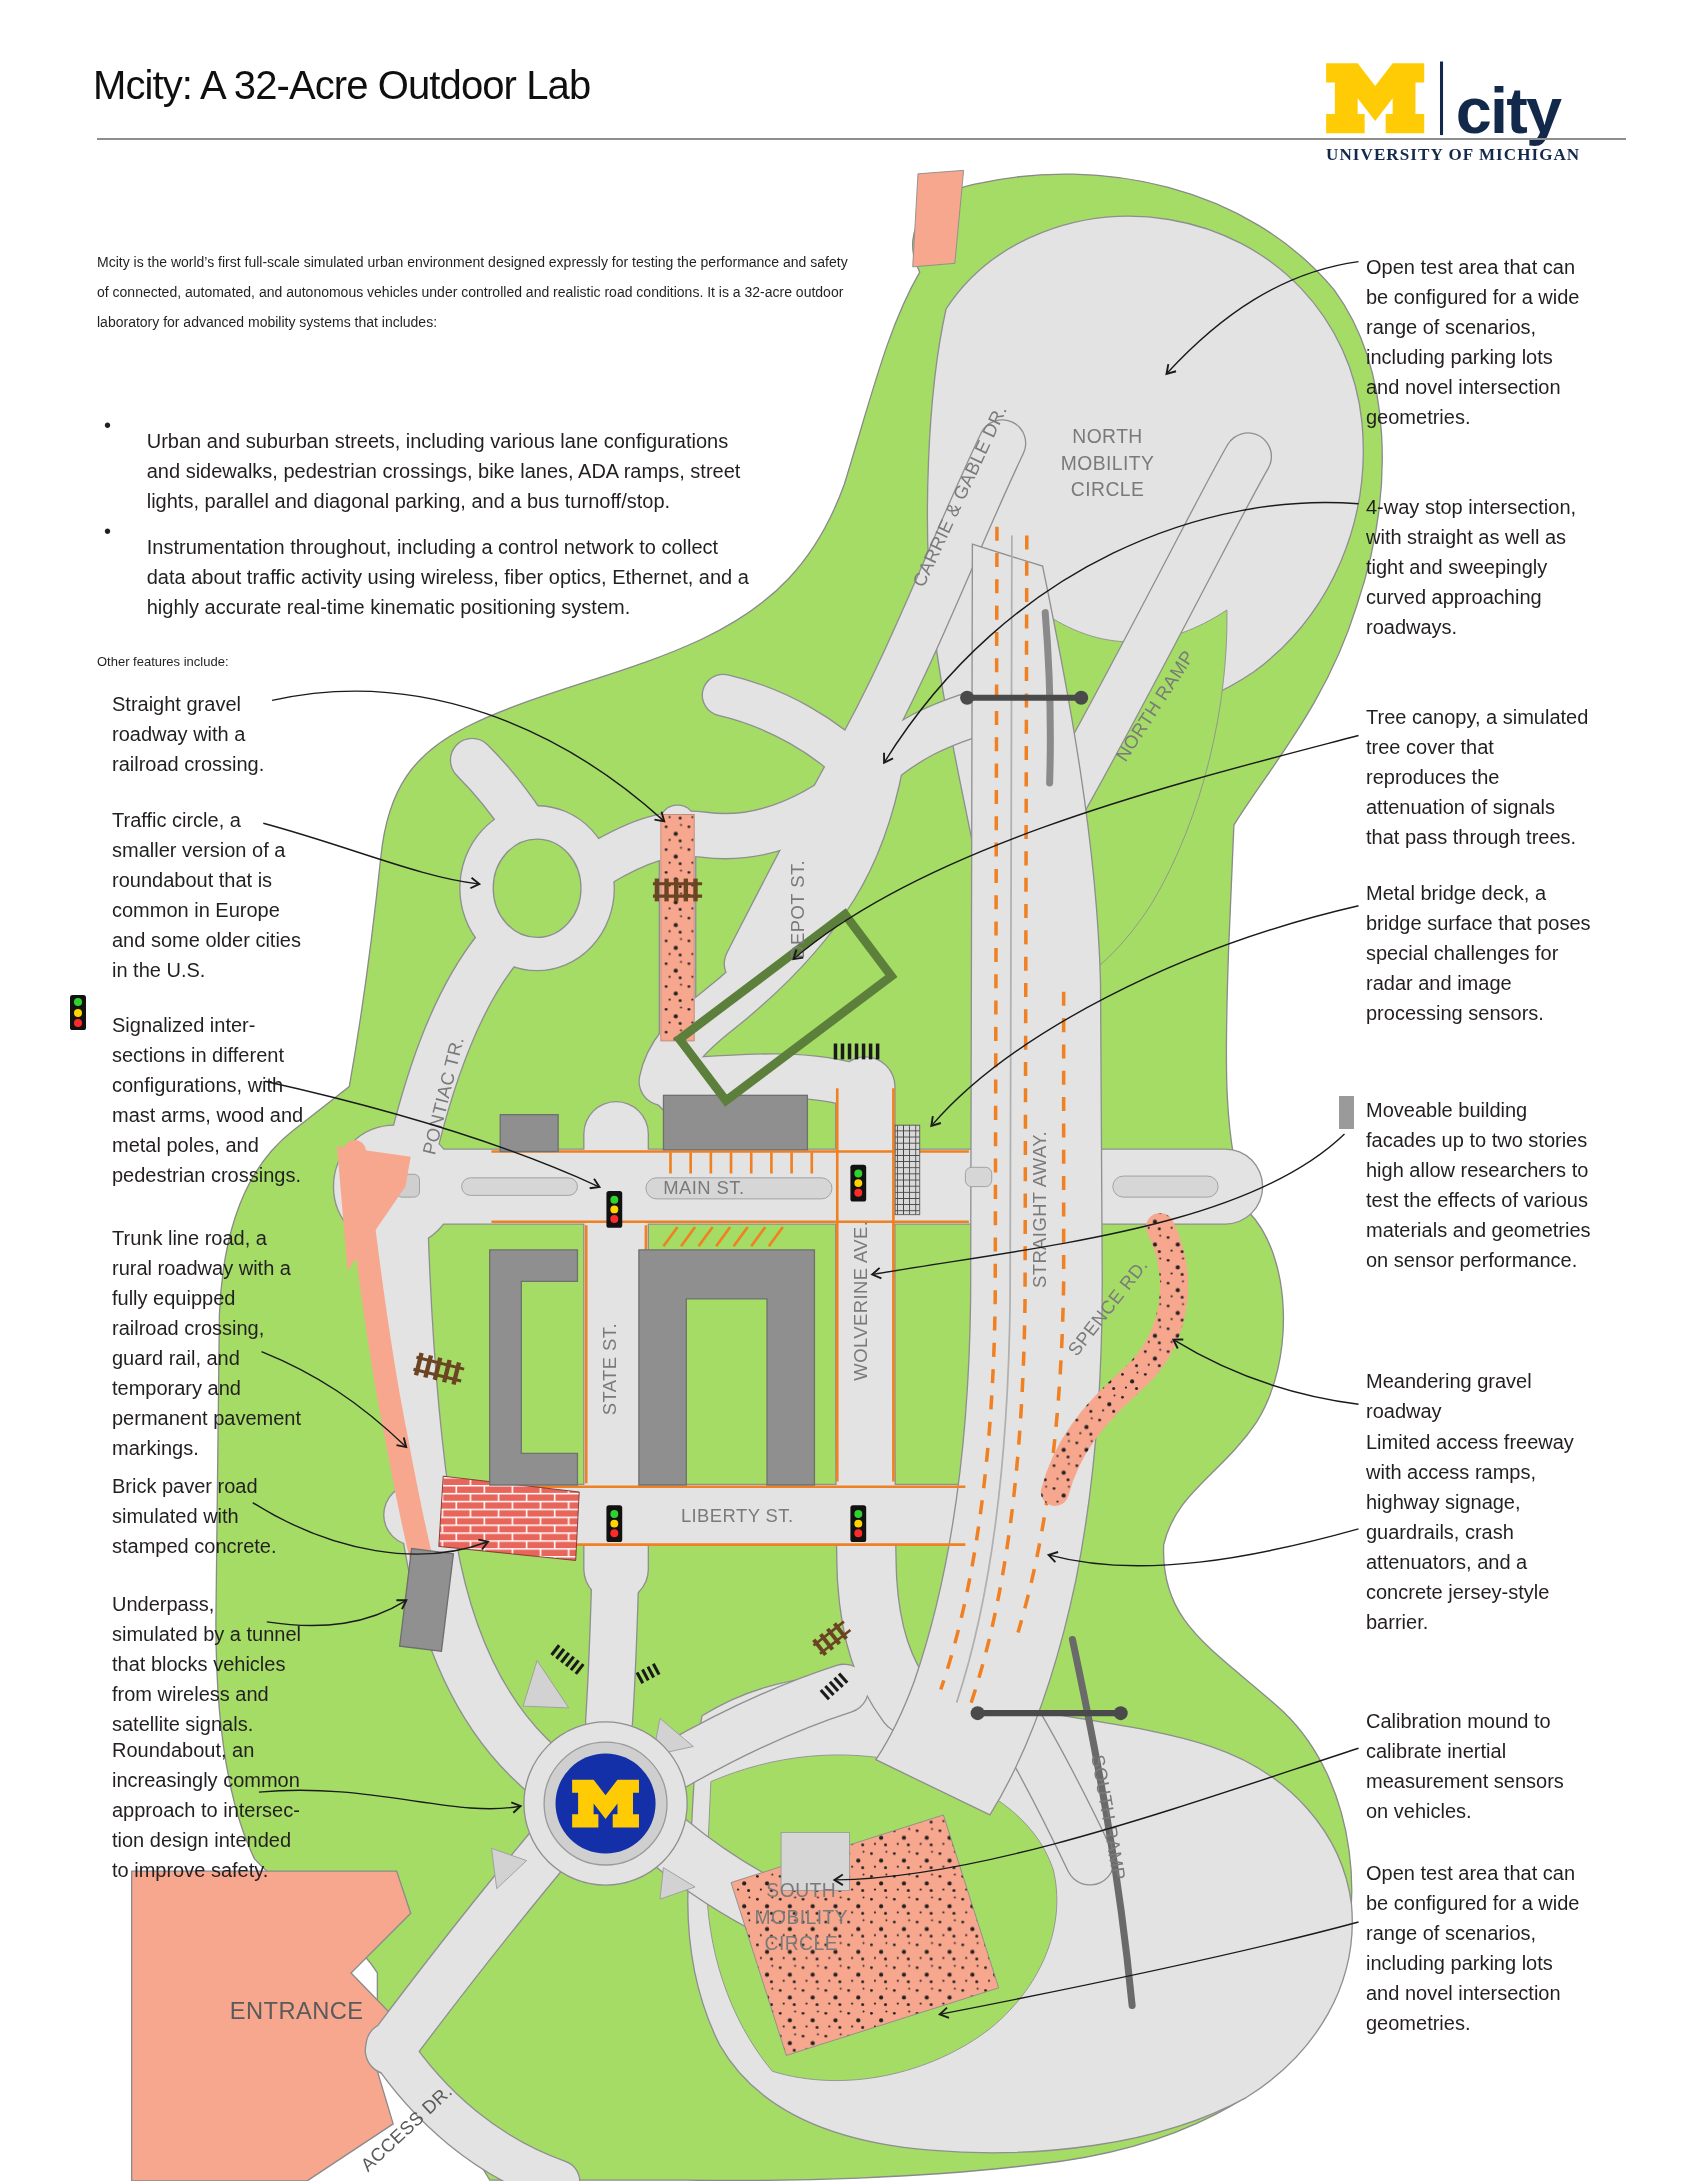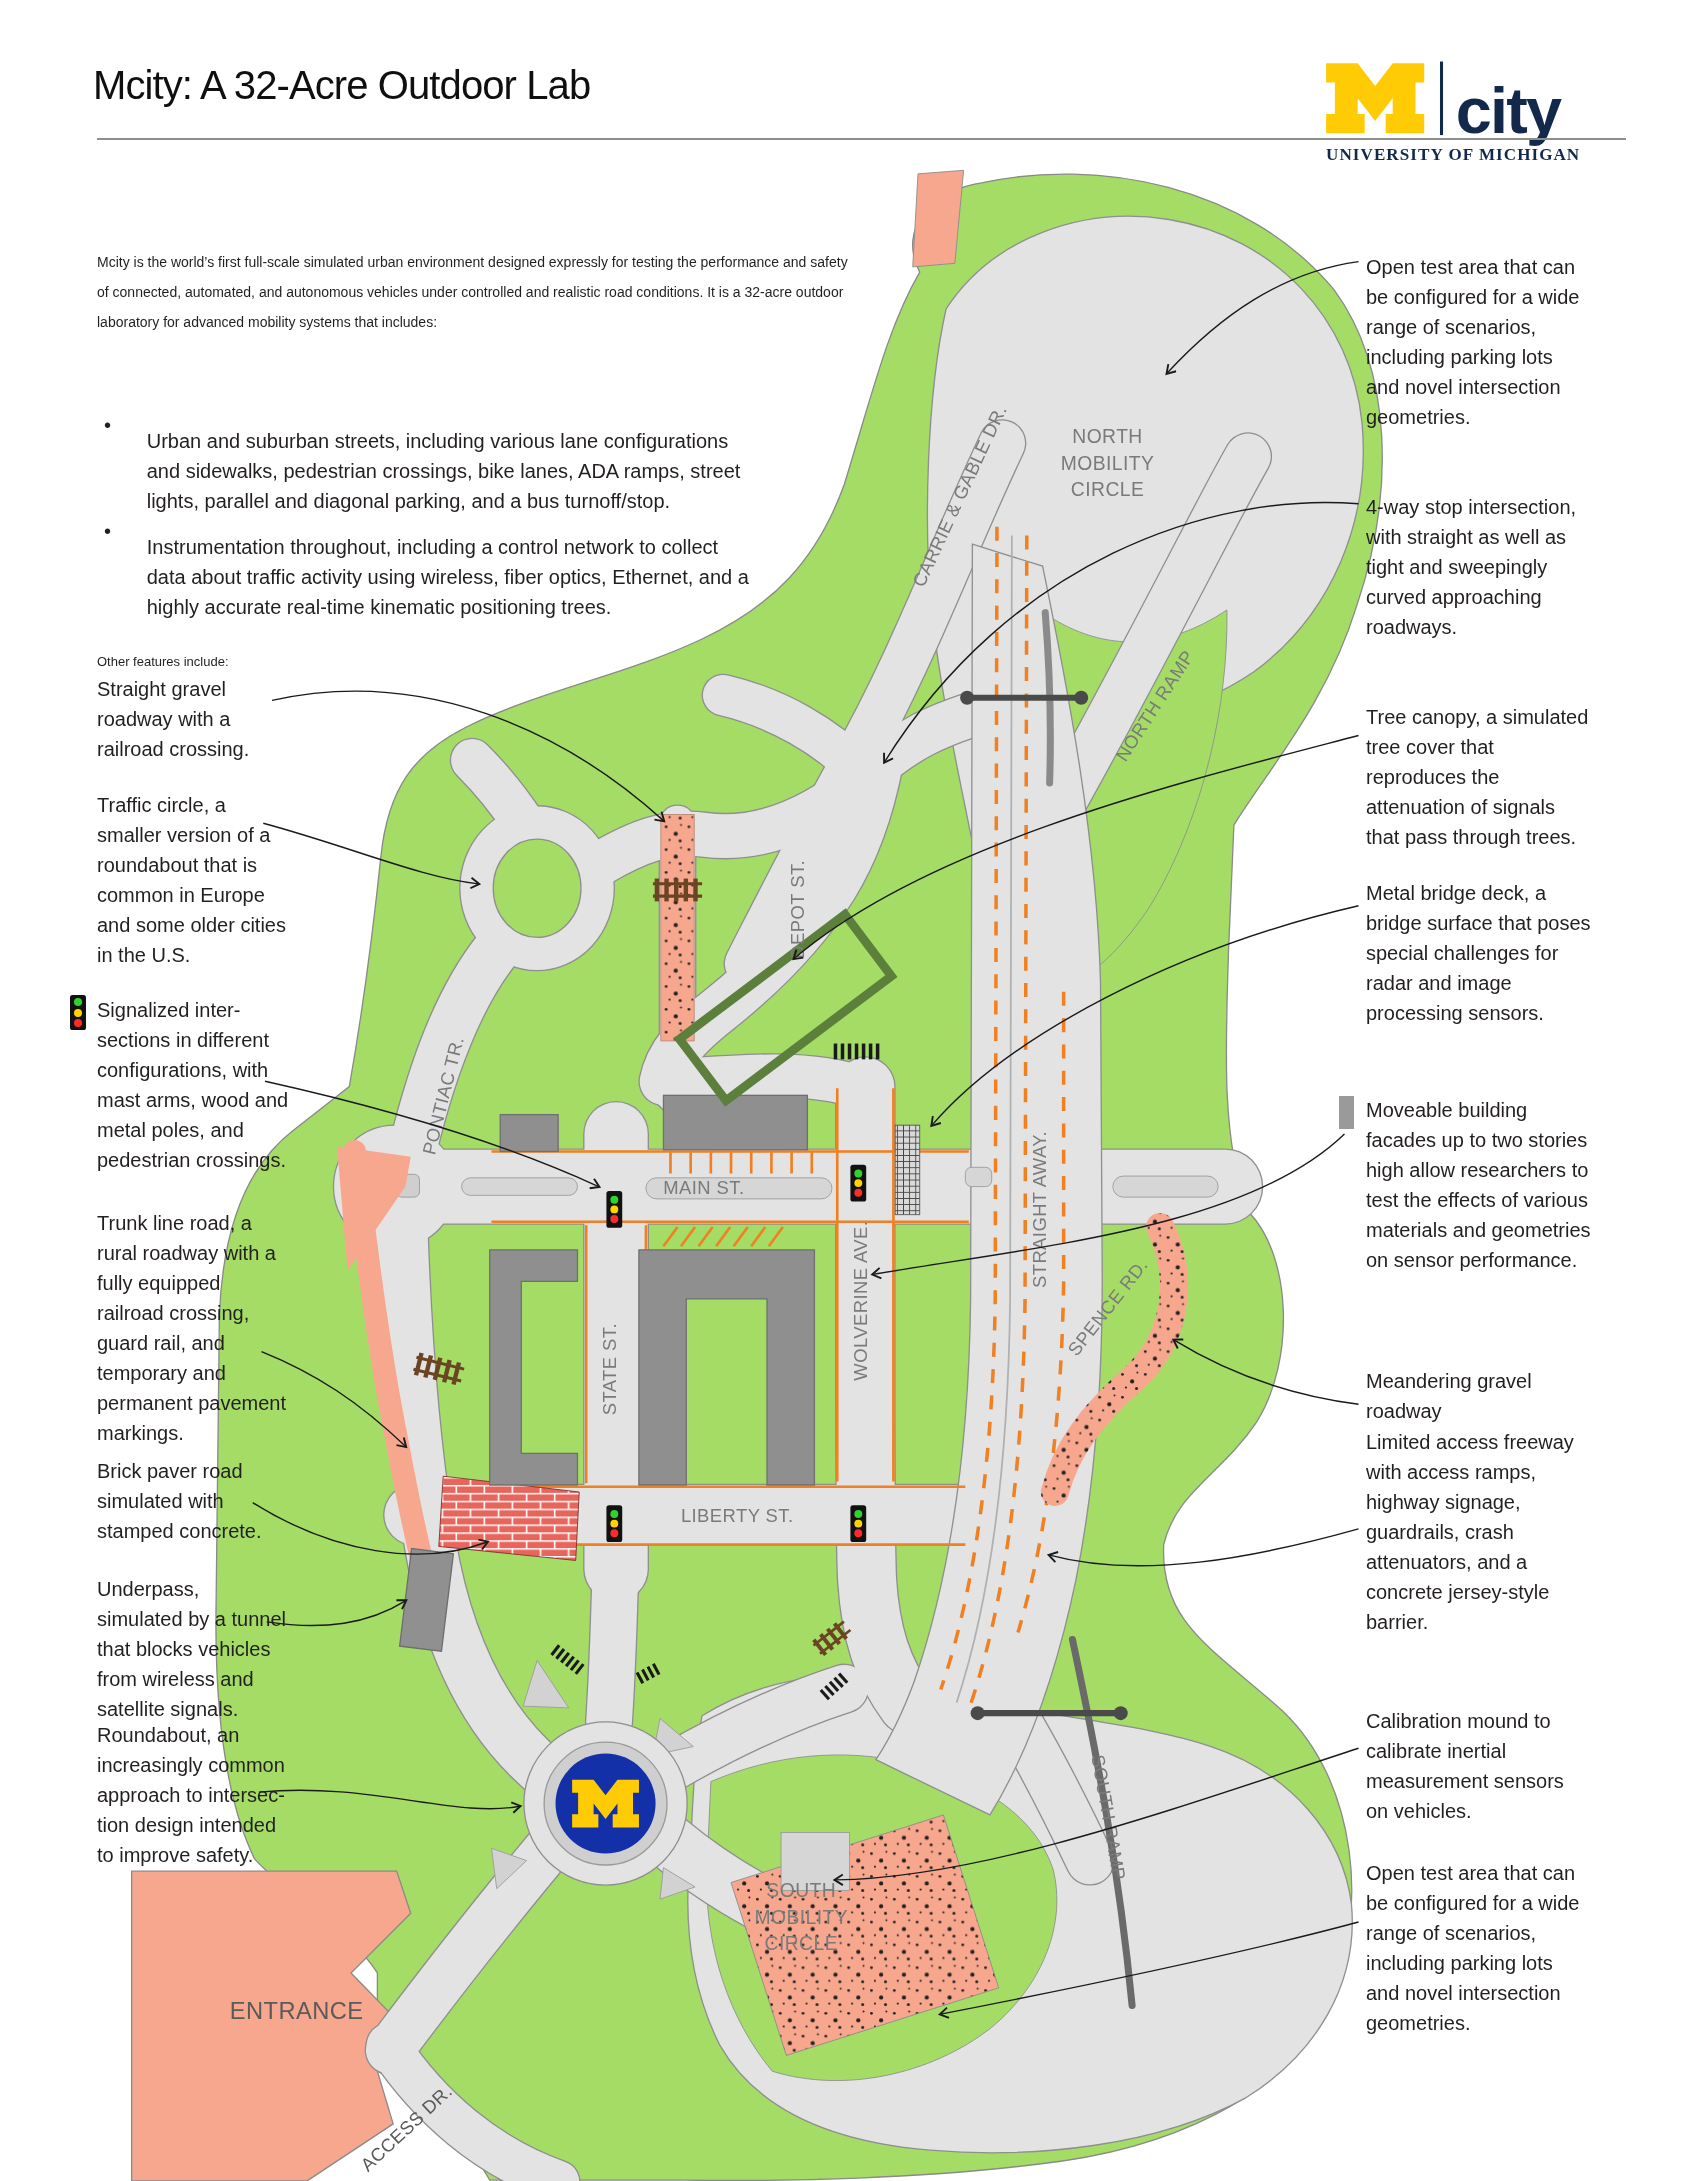--- a/index.html
+++ b/index.html
@@ -7,21 +7,21 @@
        font-family:"Liberation Sans",sans-serif;color:#231f20;overflow:hidden;}
   h1{position:absolute;left:93px;top:63px;margin:0;font-size:40px;font-weight:normal;
      letter-spacing:-0.9px;color:#0f0f0f;z-index:3;}
   .rule{position:absolute;left:97px;top:138px;width:1529px;height:1.8px;background:#8e8e8e;z-index:3;}
   .intro{position:absolute;left:97px;top:247px;width:751px;margin:0;
          font-size:14px;line-height:30px;z-index:3;}
   .bullet{position:absolute;left:104px;width:667px;display:flex;z-index:3;}
   .bullet .dot{width:28px;font-size:20px;line-height:30px;}
   .bullet p{margin:16px;width:637px;font-size:20px;line-height:30px;}
   .other{position:absolute;left:97px;top:647px;margin:0;font-size:13px;line-height:30px;z-index:3;}
-  .feat{position:absolute;left:97px;width:193px;margin:0;font-size:20px;line-height:30px;z-index:3;}
+  .feat{position:absolute;left:97px;width:193px;margin:15px;font-size:20px;line-height:30px;z-index:3;}
   .rfeat{position:absolute;left:1366px;width:225px;margin:0;font-size:20px;line-height:30px;z-index:3;}
   .feat b,.rfeat b{font-weight:normal;}
   .siglight{position:absolute;left:70px;top:995px;width:16px;height:35px;background:#111;
             border-radius:2.6px;z-index:3;display:flex;flex-direction:column;align-items:center;
             justify-content:space-evenly;}
   .siglight span{width:8px;height:8px;border-radius:50%;display:block;}
   .facadeicon{position:absolute;left:1339px;top:1096px;width:15px;height:33px;
               background:#9a9a9a;z-index:3;}
   svg.map{position:absolute;left:0;top:0;z-index:1;}
   .logo{position:absolute;left:1317px;top:44px;z-index:3;}
@@ -413,21 +413,21 @@
 <div class="rule"></div>
 
 <p class="intro">Mcity is the world’s first full-scale simulated urban environment designed expressly for testing the performance and safety of connected, automated, and autonomous vehicles under controlled and realistic road conditions. It is a 32-acre outdoor laboratory for advanced mobility systems that includes:</p>
 
 <div class="bullet" style="top:410px">
   <span class="dot">•</span>
   <p>Urban and suburban streets, including various lane configurations and sidewalks, pedestrian crossings, bike lanes, ADA ramps, street lights, parallel and diagonal parking, and a bus turnoff/stop.</p>
 </div>
 <div class="bullet" style="top:516px">
   <span class="dot">•</span>
-  <p>Instrumentation throughout, including a control network to collect data about traffic activity using wireless, fiber optics, Ethernet, and a highly accurate real-time kinematic positioning trees.</p>
+  <p>Instrumentation throughout, including a control network to collect data about traffic activity using wireless, fiber optics, Ethernet, and a highly accurate real-time kinematic positioning system.</p>
 </div>
 
 <p class="other">Other features include:</p>
 
 <p class="feat" style="top:674px"><b>Straight gravel roadway</b><span> with a railroad crossing.</span></p>
 <p class="feat" style="top:790px"><b>Traffic circle,</b><span> a smaller version of a roundabout that is common in Europe and some older cities in the U.S.</span></p>
 <div class="siglight">
   <span style="background:#2fd32f"></span>
     <span style="background:#ffd400"></span>
     <span style="background:#ff2b2b"></span>

